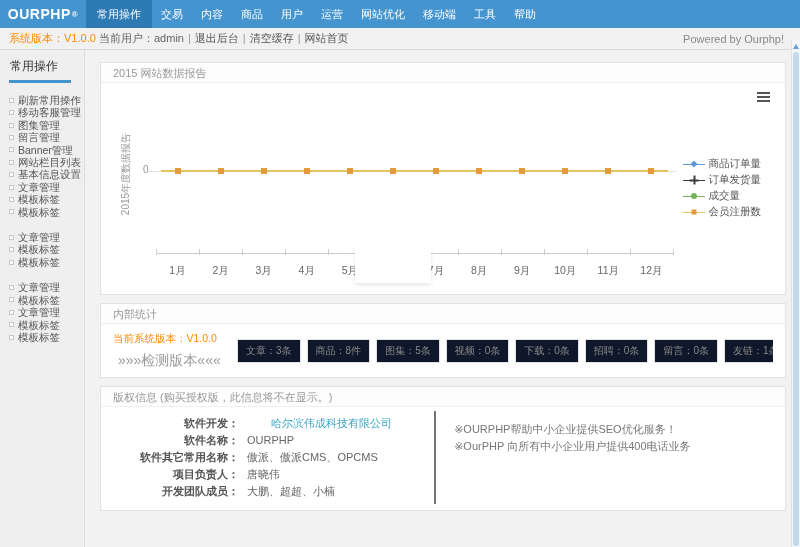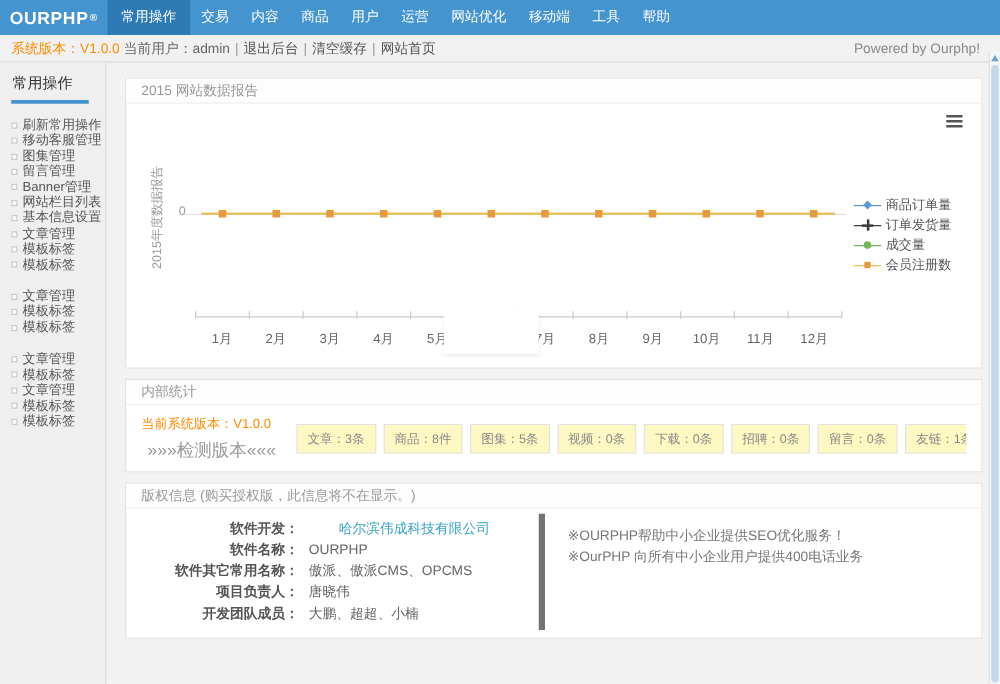--- a/index.html
+++ b/index.html
@@ -68,26 +68,26 @@
   .lg-mk.cross::before { content:""; position:absolute; left:0; top:4px; width:9px; height:2px; background:currentColor; }
   .lg-mk.cross::after  { content:""; position:absolute; left:4px; top:0; width:2px; height:9px; background:currentColor; }
   .lg-label { font-size:10.5px; color:#555; white-space:nowrap; }
 
   
   .stats-body { display:flex; align-items:center; height:53px; padding:0 12px; }
   .sys-version { width:124px; flex:none; }
   .sys-version .v { font-size:10.5px; color:#ff8a00; white-space:nowrap; }
   .sys-version .check { font-size:14px; color:#999; margin-top:6px; padding-left:5px; cursor:pointer; white-space:nowrap; }
   .stat-boxes { display:flex; align-items:center; gap:6px; flex:1; overflow:hidden; }
-  .stat-box { background:#fef9c3; border:1px solid #e3e3e3; padding:4px 8px; font-size:10px;
+  .stat-box { background:#0f172a; border:1px solid #e3e3e3; padding:4px 8px; font-size:10px;
     color:#888; white-space:nowrap; flex:none; }
 
   
   .cr-body { display:flex; padding:4px 0 6px; }
-  .cr-left { width:49%; flex:none; border-right:5px solid #737373; padding:4px 0 4px; }
+  .cr-left { width:49%; flex:none; border-right:2px solid #737373; padding:4px 0 4px; }
   .cr-row { display:flex; line-height:17px; font-size:11px; }
   .cr-label { width:138px; text-align:right; color:#555; font-weight:bold; flex:none; }
   .cr-value { margin-left:8px; color:#666; white-space:nowrap; }
   .cr-value.link { color:#3aa3c4; cursor:pointer;padding-left:24px; }
   .cr-right { flex:1; padding:10px 0 0 18px; }
   .notice { font-size:11px; color:#777; line-height:17px; white-space:nowrap; }
 
   
   .scrollbar { position:absolute; top:41px; right:0; bottom:0; width:9px;
     background:#f3f6f9; border-left:1px solid #e0e0e0; z-index:10; }

